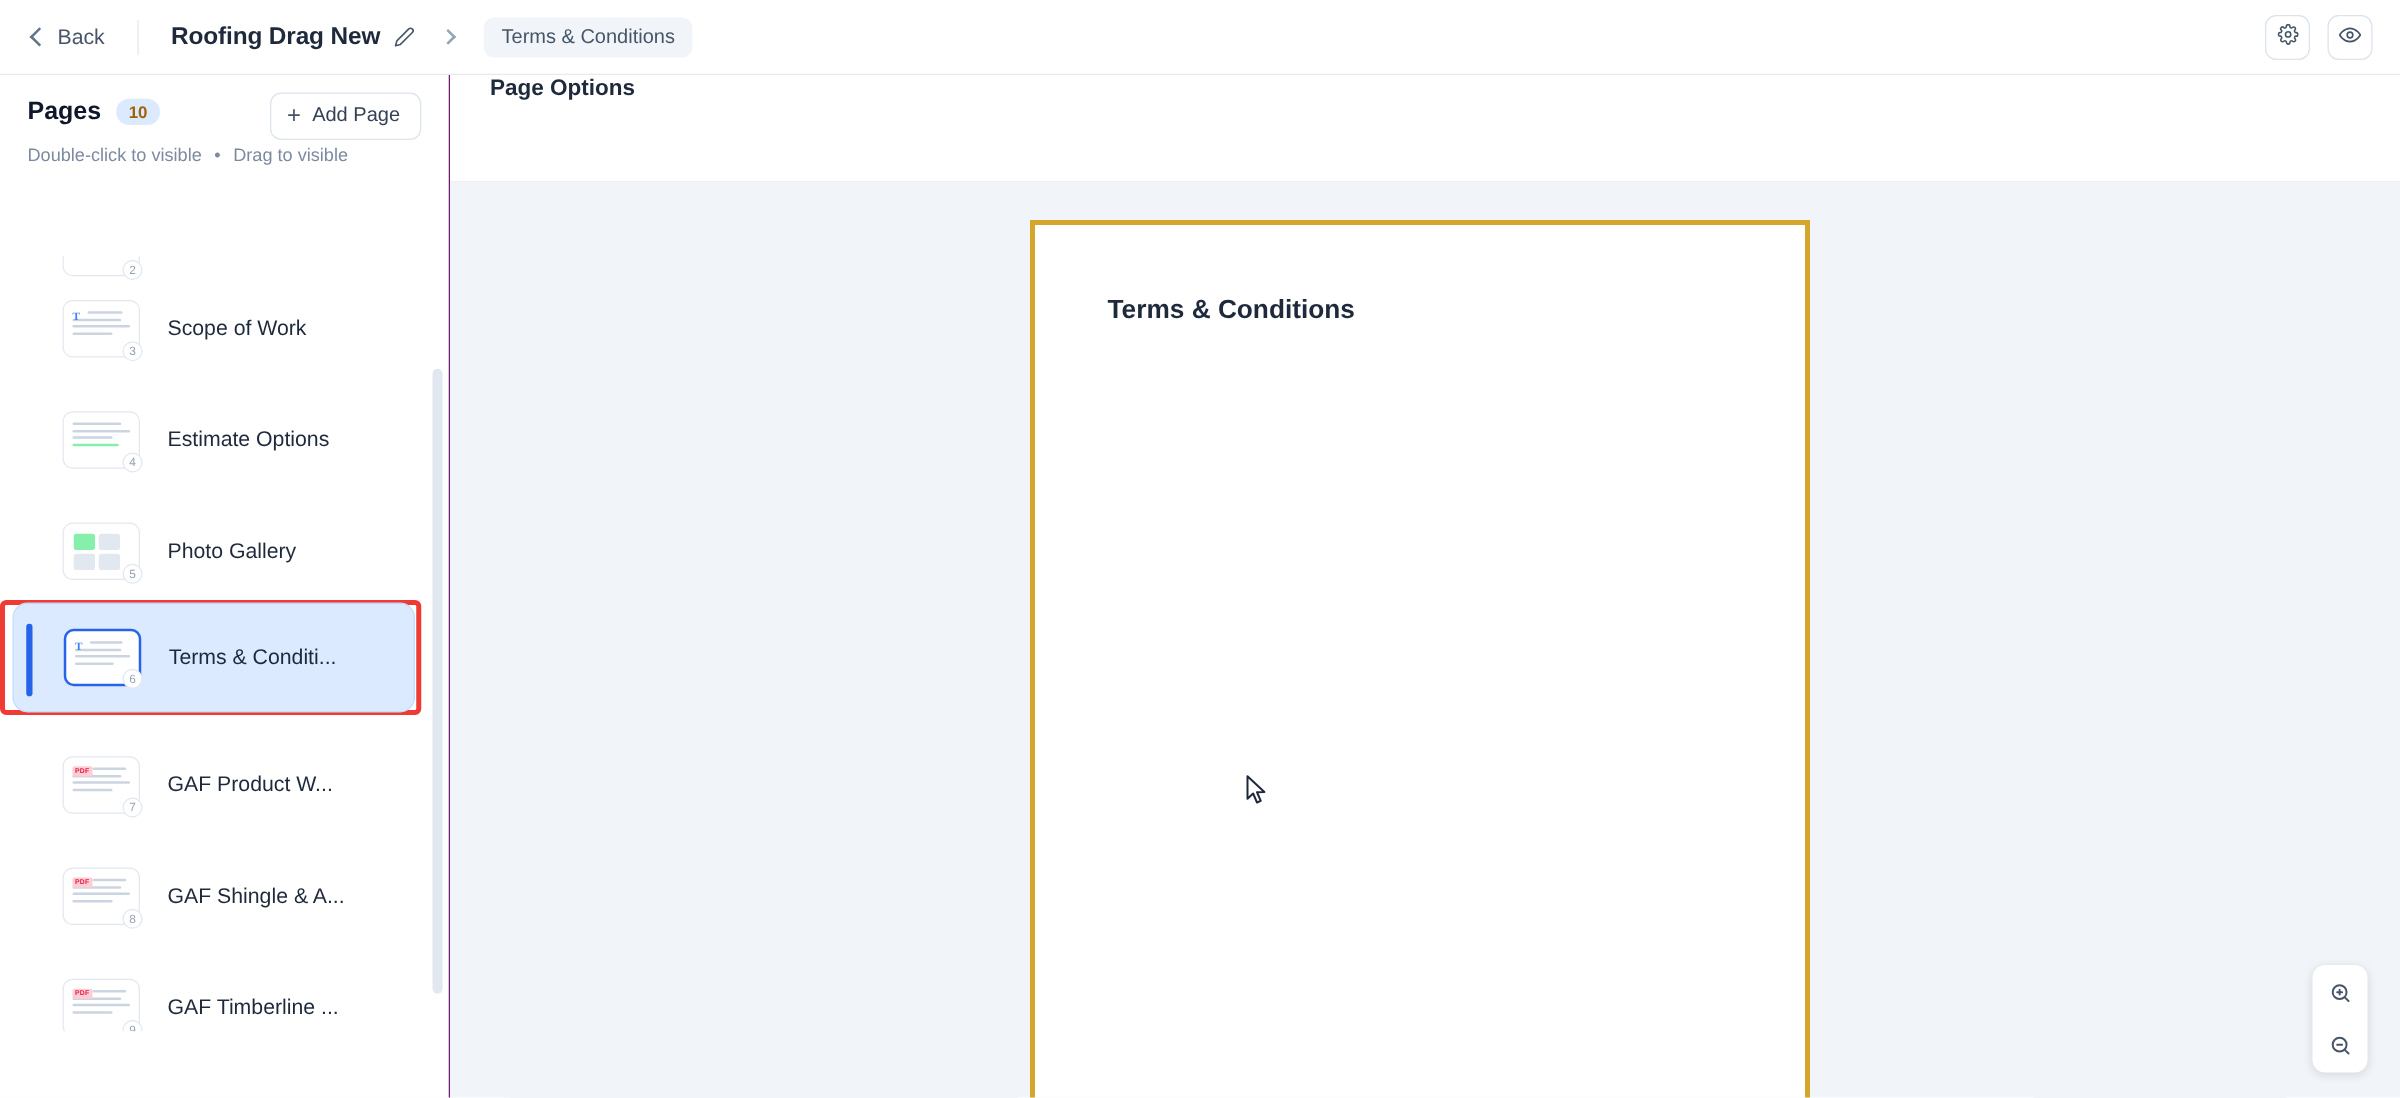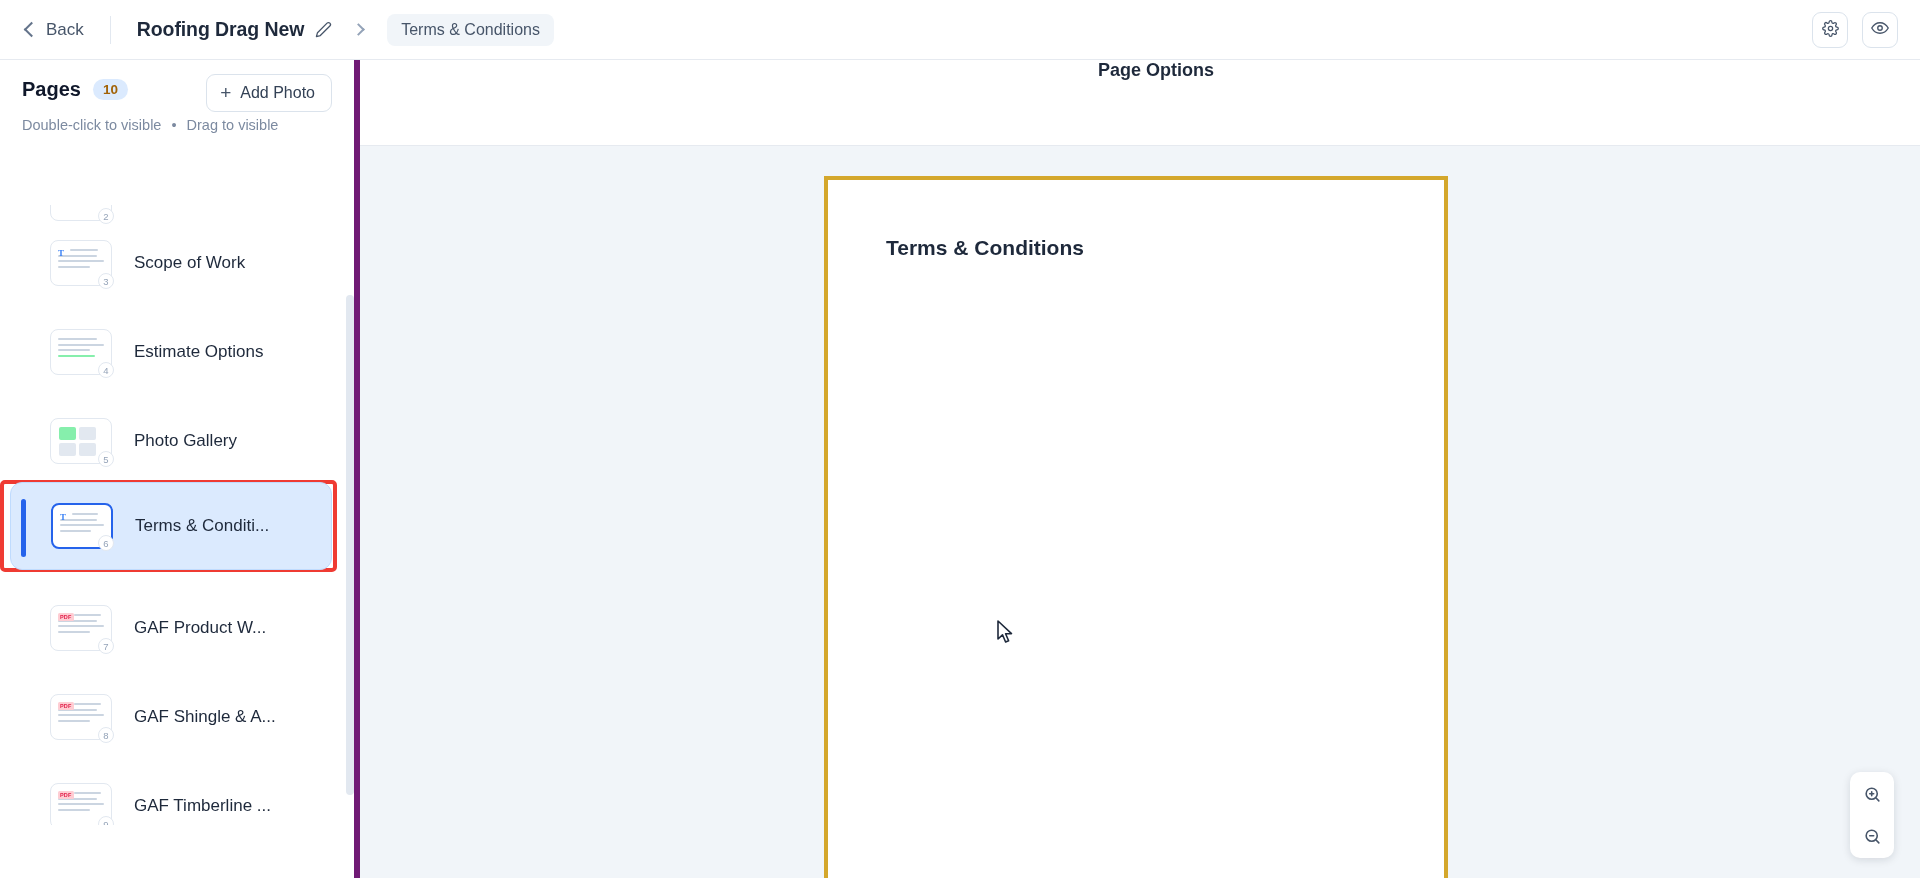--- a/index.html
+++ b/index.html
@@ -64,21 +64,21 @@
     background: #fff;
     display: flex; align-items: center; justify-content: center;
     cursor: pointer;
   }
 
   
   .sidebar {
     position: absolute; top: 60px; left: 0;
     width: 360px; height: 818px;
     background: #ffffff;
-    border-right: 6px solid #701a75;
+    border-right: 1px solid #701a75;
   }
   .sb-head { padding: 18px 22px 0 22px; position: relative; }
   .sb-title-row { display: flex; align-items: center; }
   .sb-title { font-size: 20px; font-weight: bold; color: #0f172a; }
   .sb-count {
     margin-left: 12px;
     background: #dbeafe; color: #a16207;
     font-size: 13.5px; font-weight: bold;
     border-radius: 11px; padding: 3px 10px;
   }
@@ -202,21 +202,21 @@
     font-size: 15px; color: #64748b;
   }
 
   
   .main {
     position: absolute; top: 60px; left: 360px;
     width: 1560px; height: 818px;
     background: #ffffff;
   }
   .opts-bar {
-    height: 86px; display: flex; align-items: center;
+    height: 86px; display: flex; align-items: flex-start;
     padding-left: 32px; background: #fff;
     border-bottom: 1px solid #e6eaf0;
     flex-direction: column;
   }
   .opts-label { font-size: 18px; font-weight: bold; color: #1e293b; }
   .opt-pill {
     margin-left: 22px;
     display: flex; align-items: center; gap: 11px;
     border: 1px solid #dbe3ec; border-radius: 10px;
     background: #fff;
@@ -318,21 +318,21 @@
 </div>
 
 <div class="sidebar">
   <div class="sb-head">
     <div class="sb-title-row">
       <span class="sb-title">Pages</span>
       <span class="sb-count">10</span>
     </div>
     <div class="add-page-btn">
       <span class="plus-g">+</span>
-      <span>Add Photo</span>
+      <span>Add Page</span>
     </div>
     <div class="sb-hint">
       <span>Double-click to visible</span>
       <span class="dot">•</span>
       <span>Drag to visible</span>
     </div>
   </div>
 
   <div class="sb-listwrap">
 

